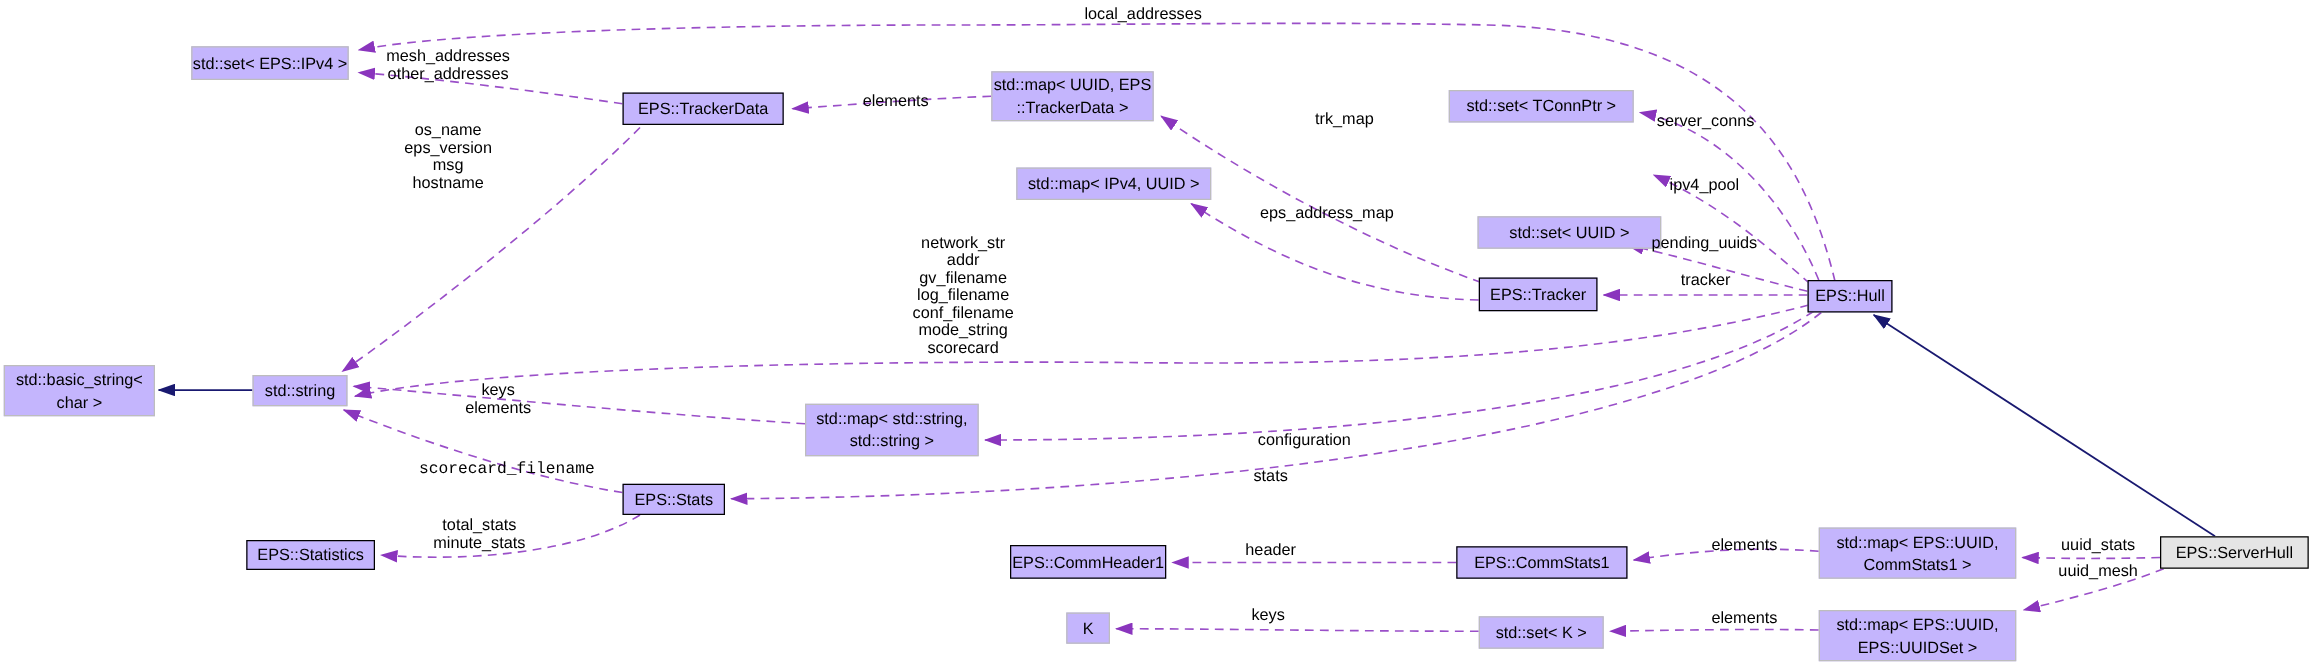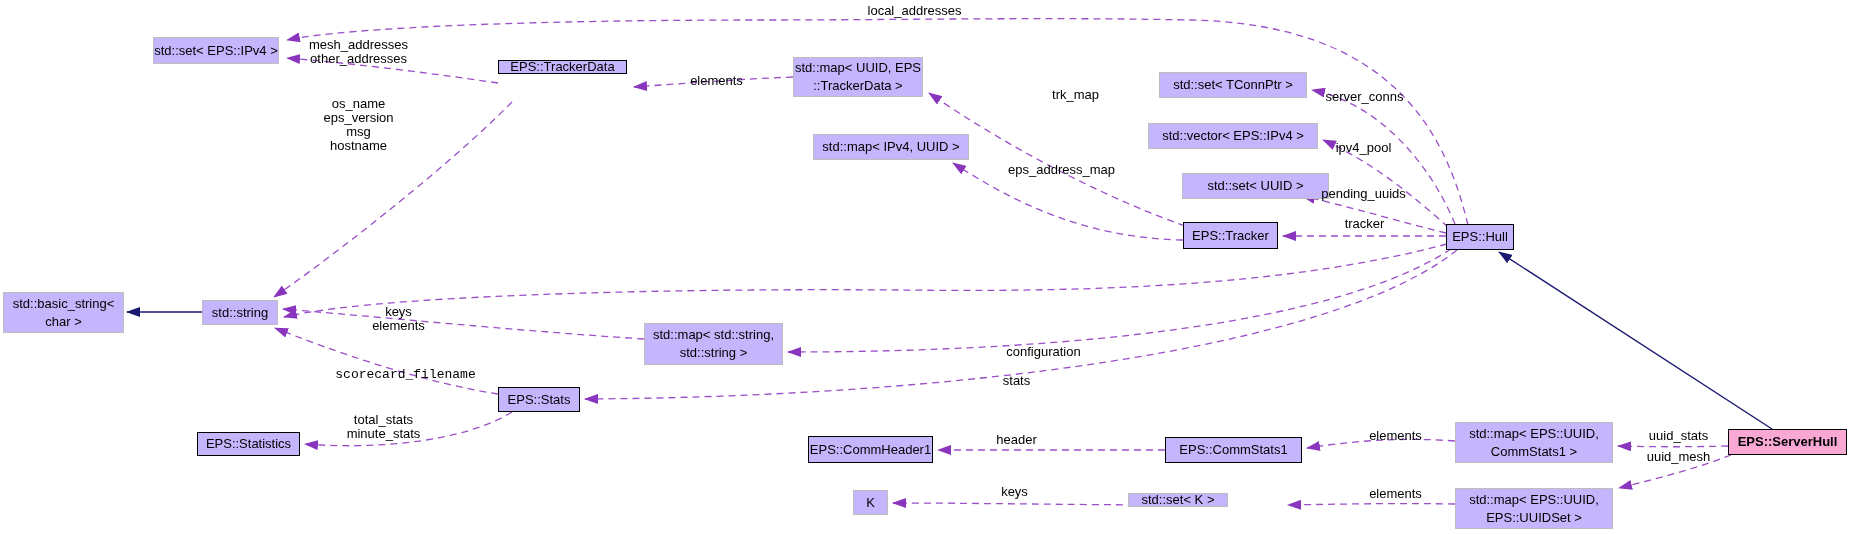--- a/index.html
+++ b/index.html
@@ -11,21 +11,21 @@
   .edge{fill:none;}
   .edge.usage{stroke:#9a4fc8;stroke-width:1.3;stroke-dasharray:7 5;}
   .edge.inheritance{stroke:#191970;stroke-width:1.4;}
   .node{
     position:absolute;display:flex;align-items:center;justify-content:center;
     background:#c4b5fd;color:#000000;font-size:13px;line-height:18px;
     text-align:center;white-space:pre-line;box-sizing:border-box;
   }
   .node.tpl{border:1px solid #bdbdbd;}
   .node.cls{border:1.4px solid #000000;}
-  .node.current{border:1.4px solid #000000;background:#f9a8d4;font-weight:bold;}
+  .node.current{border:1.4px solid #000000;background:#e5e5e5;}
   .edge-label{
     position:absolute;transform:translate(-50%,-50%);
     color:#000000;font-size:13px;line-height:14px;text-align:center;
     white-space:pre-line;
     padding-left:13px;
   }
 </style>
 </head>
 <body>
 
@@ -58,59 +58,65 @@
       <path d="M202,312 L127,312" class="edge inheritance" marker-end="url(#m-inherit)"></path>
       <path d="M1165,450 L938,450" class="edge usage" marker-end="url(#m-usage)"></path>
       <path d="M1455,441 C1400,437 1352,441 1307,448" class="edge usage" marker-end="url(#m-usage)"></path>
       <path d="M1728,446 C1692,447 1655,447 1618,446" class="edge usage" marker-end="url(#m-usage)"></path>
       <path d="M1731,455 C1698,468 1660,478 1619,488" class="edge usage" marker-end="url(#m-usage)"></path>
       <path d="M1455,504 C1398,503 1345,504 1288,505" class="edge usage" marker-end="url(#m-usage)"></path>
       <path d="M1183,505 C1080,505 978,503 893,503" class="edge usage" marker-end="url(#m-usage)"></path>
       <path d="M1772,429 L1499,252" class="edge inheritance" marker-end="url(#m-inherit)"></path>
     </svg>
 <div class="node tpl" style="left: 153px; top: 37px; width: 126px; height: 27px;">std::set&lt; EPS::IPv4 &gt;</div>
-    <div class="node cls" style="left: 498px; top: 60px; width: 129px; height: 14px;">EPS::TrackerData</div>
+    <div class="node cls" style="left: 498px; top: 74px; width: 129px; height: 26px;">EPS::TrackerData</div>
     <div class="node tpl" style="left: 793px; top: 57px; width: 130px; height: 40px;">std::map&lt; UUID, EPS
 ::TrackerData &gt;</div>
     <div class="node tpl" style="left: 813px; top: 134px; width: 156px; height: 26px;">std::map&lt; IPv4, UUID &gt;</div>
     <div class="node tpl" style="left: 1159px; top: 72px; width: 148px; height: 26px;">std::set&lt; TConnPtr &gt;</div>
-    <div class="node tpl" style="left: 1148px; top: 123px; width: 170px; height: 26px;">std::vector&lt; EPS::IPv4 &gt;</div>
     <div class="node tpl" style="left: 1170px; top: 173px; width: 147px; height: 26px; margin-left: 12px;">std::set&lt; UUID &gt;</div>
     <div class="node cls" style="left: 1183px; top: 222px; width: 95px; height: 27px;">EPS::Tracker</div>
     <div class="node cls" style="left: 1446px; top: 224px; width: 68px; height: 26px;">EPS::Hull</div>
     <div class="node tpl" style="left: 3px; top: 292px; width: 121px; height: 41px;">std::basic_string&lt;
 char &gt;</div>
     <div class="node tpl" style="left: 202px; top: 300px; width: 76px; height: 25px;">std::string</div>
     <div class="node tpl" style="left: 644px; top: 323px; width: 139px; height: 42px;">std::map&lt; std::string,
 std::string &gt;</div>
     <div class="node cls" style="left: 498px; top: 387px; width: 82px; height: 25px;">EPS::Stats</div>
     <div class="node cls" style="left: 197px; top: 432px; width: 103px; height: 24px;">EPS::Statistics</div>
     <div class="node cls" style="left: 808px; top: 436px; width: 125px; height: 27px;">EPS::CommHeader1</div>
     <div class="node cls" style="left: 1165px; top: 437px; width: 137px; height: 26px;">EPS::CommStats1</div>
     <div class="node tpl" style="left: 1455px; top: 422px; width: 158px; height: 41px;">std::map&lt; EPS::UUID,
 CommStats1 &gt;</div>
     <div class="node current" style="left: 1728px; top: 429px; width: 119px; height: 26px;">EPS::ServerHull</div>
     <div class="node tpl" style="left: 853px; top: 490px; width: 35px; height: 25px;">K</div>
-    <div class="node tpl" style="left: 1128px; top: 493px; width: 100px; height: 14px;">std::set&lt; K &gt;</div>
+    <div class="node tpl" style="left: 1183px; top: 493px; width: 100px; height: 26px;">std::set&lt; K &gt;</div>
     <div class="node tpl" style="left: 1455px; top: 488px; width: 158px; height: 41px;">std::map&lt; EPS::UUID,
 EPS::UUIDSet &gt;</div>
     <div class="edge-label" style="left: 908px; top: 11px;">local_addresses</div>
     <div class="edge-label" style="left: 352px; top: 52px;">mesh_addresses
 other_addresses</div>
     <div class="edge-label" style="left: 352px; top: 125px;">os_name
 eps_version
 msg
 hostname</div>
     <div class="edge-label" style="left: 710px; top: 81px;">elements</div>
     <div class="edge-label" style="left: 1069px; top: 95px;">trk_map</div>
     <div class="edge-label" style="left: 1055px; top: 170px;">eps_address_map</div>
     <div class="edge-label" style="left: 1358px; top: 97px;">server_conns</div>
     <div class="edge-label" style="left: 1357px; top: 148px;">ipv4_pool</div>
     <div class="edge-label" style="left: 1357px; top: 194px;">pending_uuids</div>
     <div class="edge-label" style="left: 1358px; top: 224px;">tracker</div>
+    <div class="edge-label" style="left: 764px; top: 236px;">network_str
+addr
+gv_filename
+log_filename
+conf_filename
+mode_string
+scorecard</div>
     <div class="edge-label" style="left: 1037px; top: 352px;">configuration</div>
     <div class="edge-label" style="left: 1010px; top: 381px;">stats</div>
     <div class="edge-label" style="left: 399px; top: 375px; font-family: Liberation Mono, monospace;">scorecard_filename</div>
     <div class="edge-label" style="left: 392px; top: 319px;">keys
 elements</div>
     <div class="edge-label" style="left: 377px; top: 427px;">total_stats
 minute_stats</div>
     <div class="edge-label" style="left: 1010px; top: 440px;">header</div>
     <div class="edge-label" style="left: 1389px; top: 436px;">elements</div>
     <div class="edge-label" style="left: 1672px; top: 436px;">uuid_stats</div>

